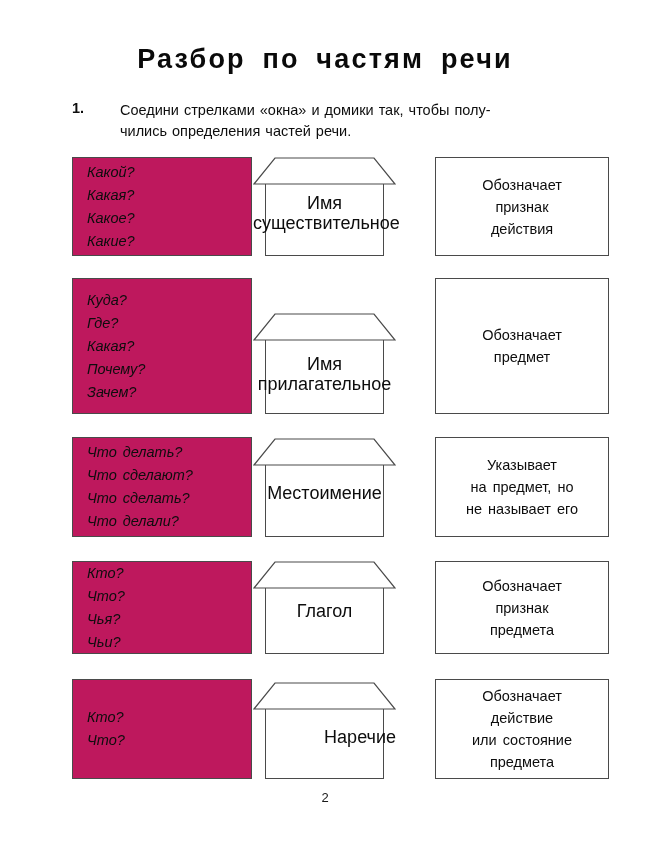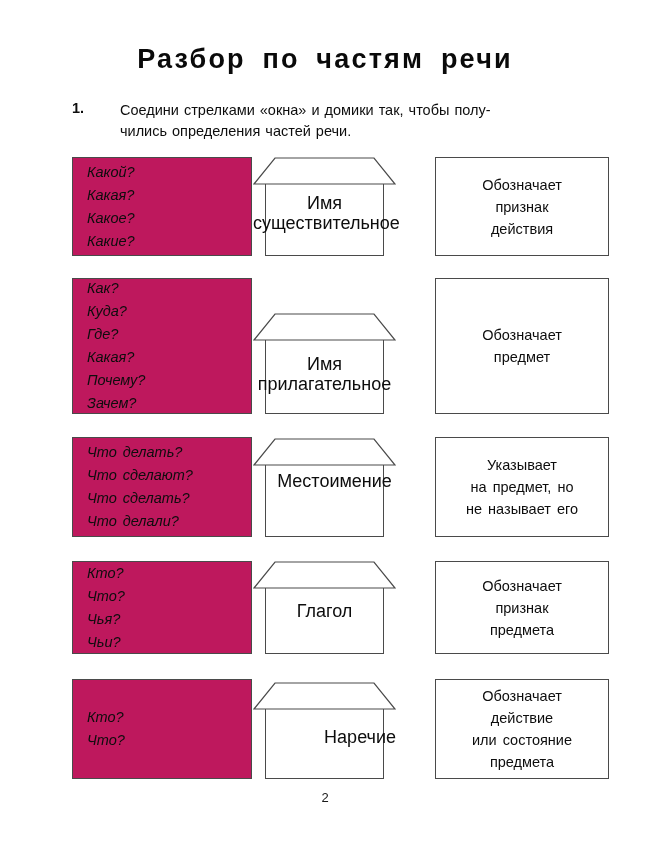--- a/index.html
+++ b/index.html
@@ -198,21 +198,20 @@
           <div class="dbox-inner">
             <span>Обозначает</span>
             <span>признак</span>
             <span>действия</span>
           </div>
         </div>
       </div>
       <div class="row" style="top: 278px; height: 136px;">
         <div class="qbox" style="top: 0px; height: 136px;">
           <div class="qbox-inner">
-            <span>Как?</span>
             <span>Куда?</span>
             <span>Где?</span>
             <span>Какая?</span>
             <span>Почему?</span>
             <span>Зачем?</span>
           </div>
         </div>
         <div class="house" style="top: 0px; height: 136px;">
           <div class="house-body" style="top: 62px; height: 74px;"></div>
           <div class="house-roof" style="top: 35px;"><svg width="143" height="28" viewBox="0 0 143 28" xmlns="http://www.w3.org/2000/svg">
@@ -237,21 +236,21 @@
             <span>Что  сделают?</span>
             <span>Что  сделать?</span>
             <span>Что  делали?</span>
           </div>
         </div>
         <div class="house" style="top: 0px; height: 100px;">
           <div class="house-body" style="top: 28px; height: 72px;"></div>
           <div class="house-roof" style="top: 1px;"><svg width="143" height="28" viewBox="0 0 143 28" xmlns="http://www.w3.org/2000/svg">
               <polygon points="1,27 22,1 121,1 142,27" fill="#ffffff" stroke="#4a4a4a" stroke-width="1.2" stroke-linejoin="miter"></polygon>
             </svg></div>
-          <div class="house-label" style="top: 34px; padding-left: 10px;">
+          <div class="house-label" style="top: 46px;">
             <span>Местоимение</span>
           </div>
         </div>
         <div class="dbox" style="top: 0px; height: 100px;">
           <div class="dbox-inner">
             <span>Указывает</span>
             <span>на  предмет,  но</span>
             <span>не  называет  его</span>
           </div>
         </div>

